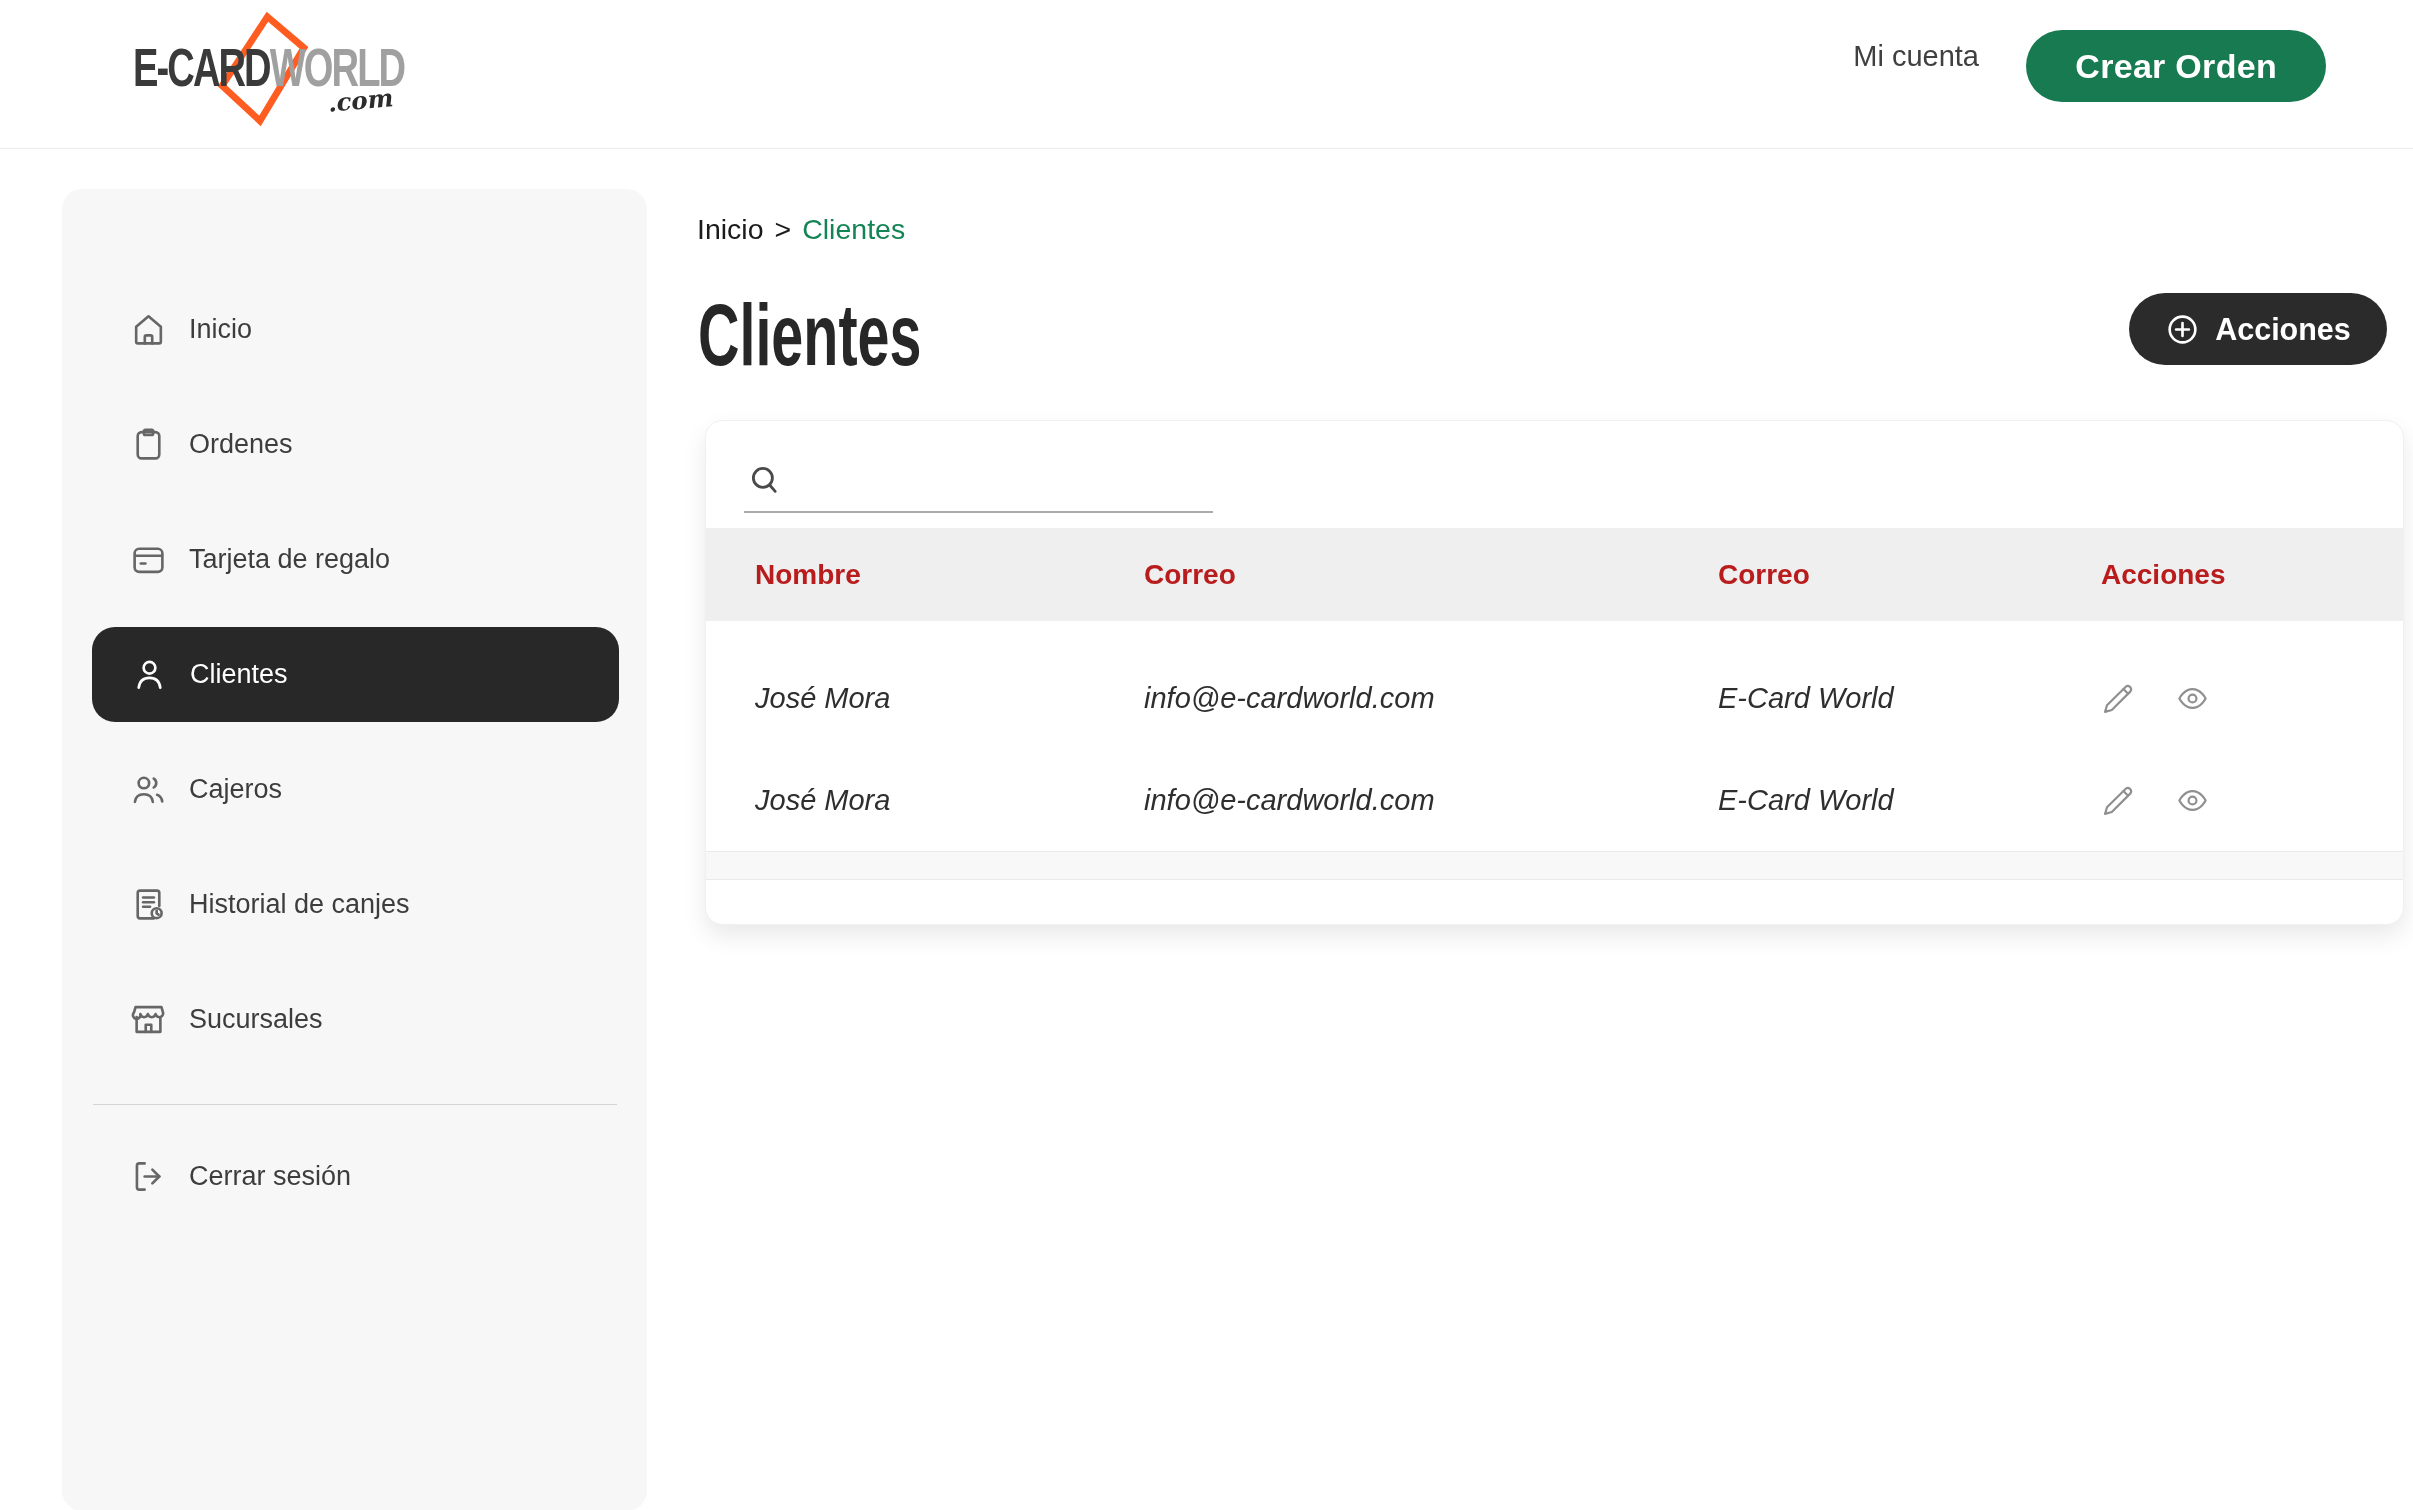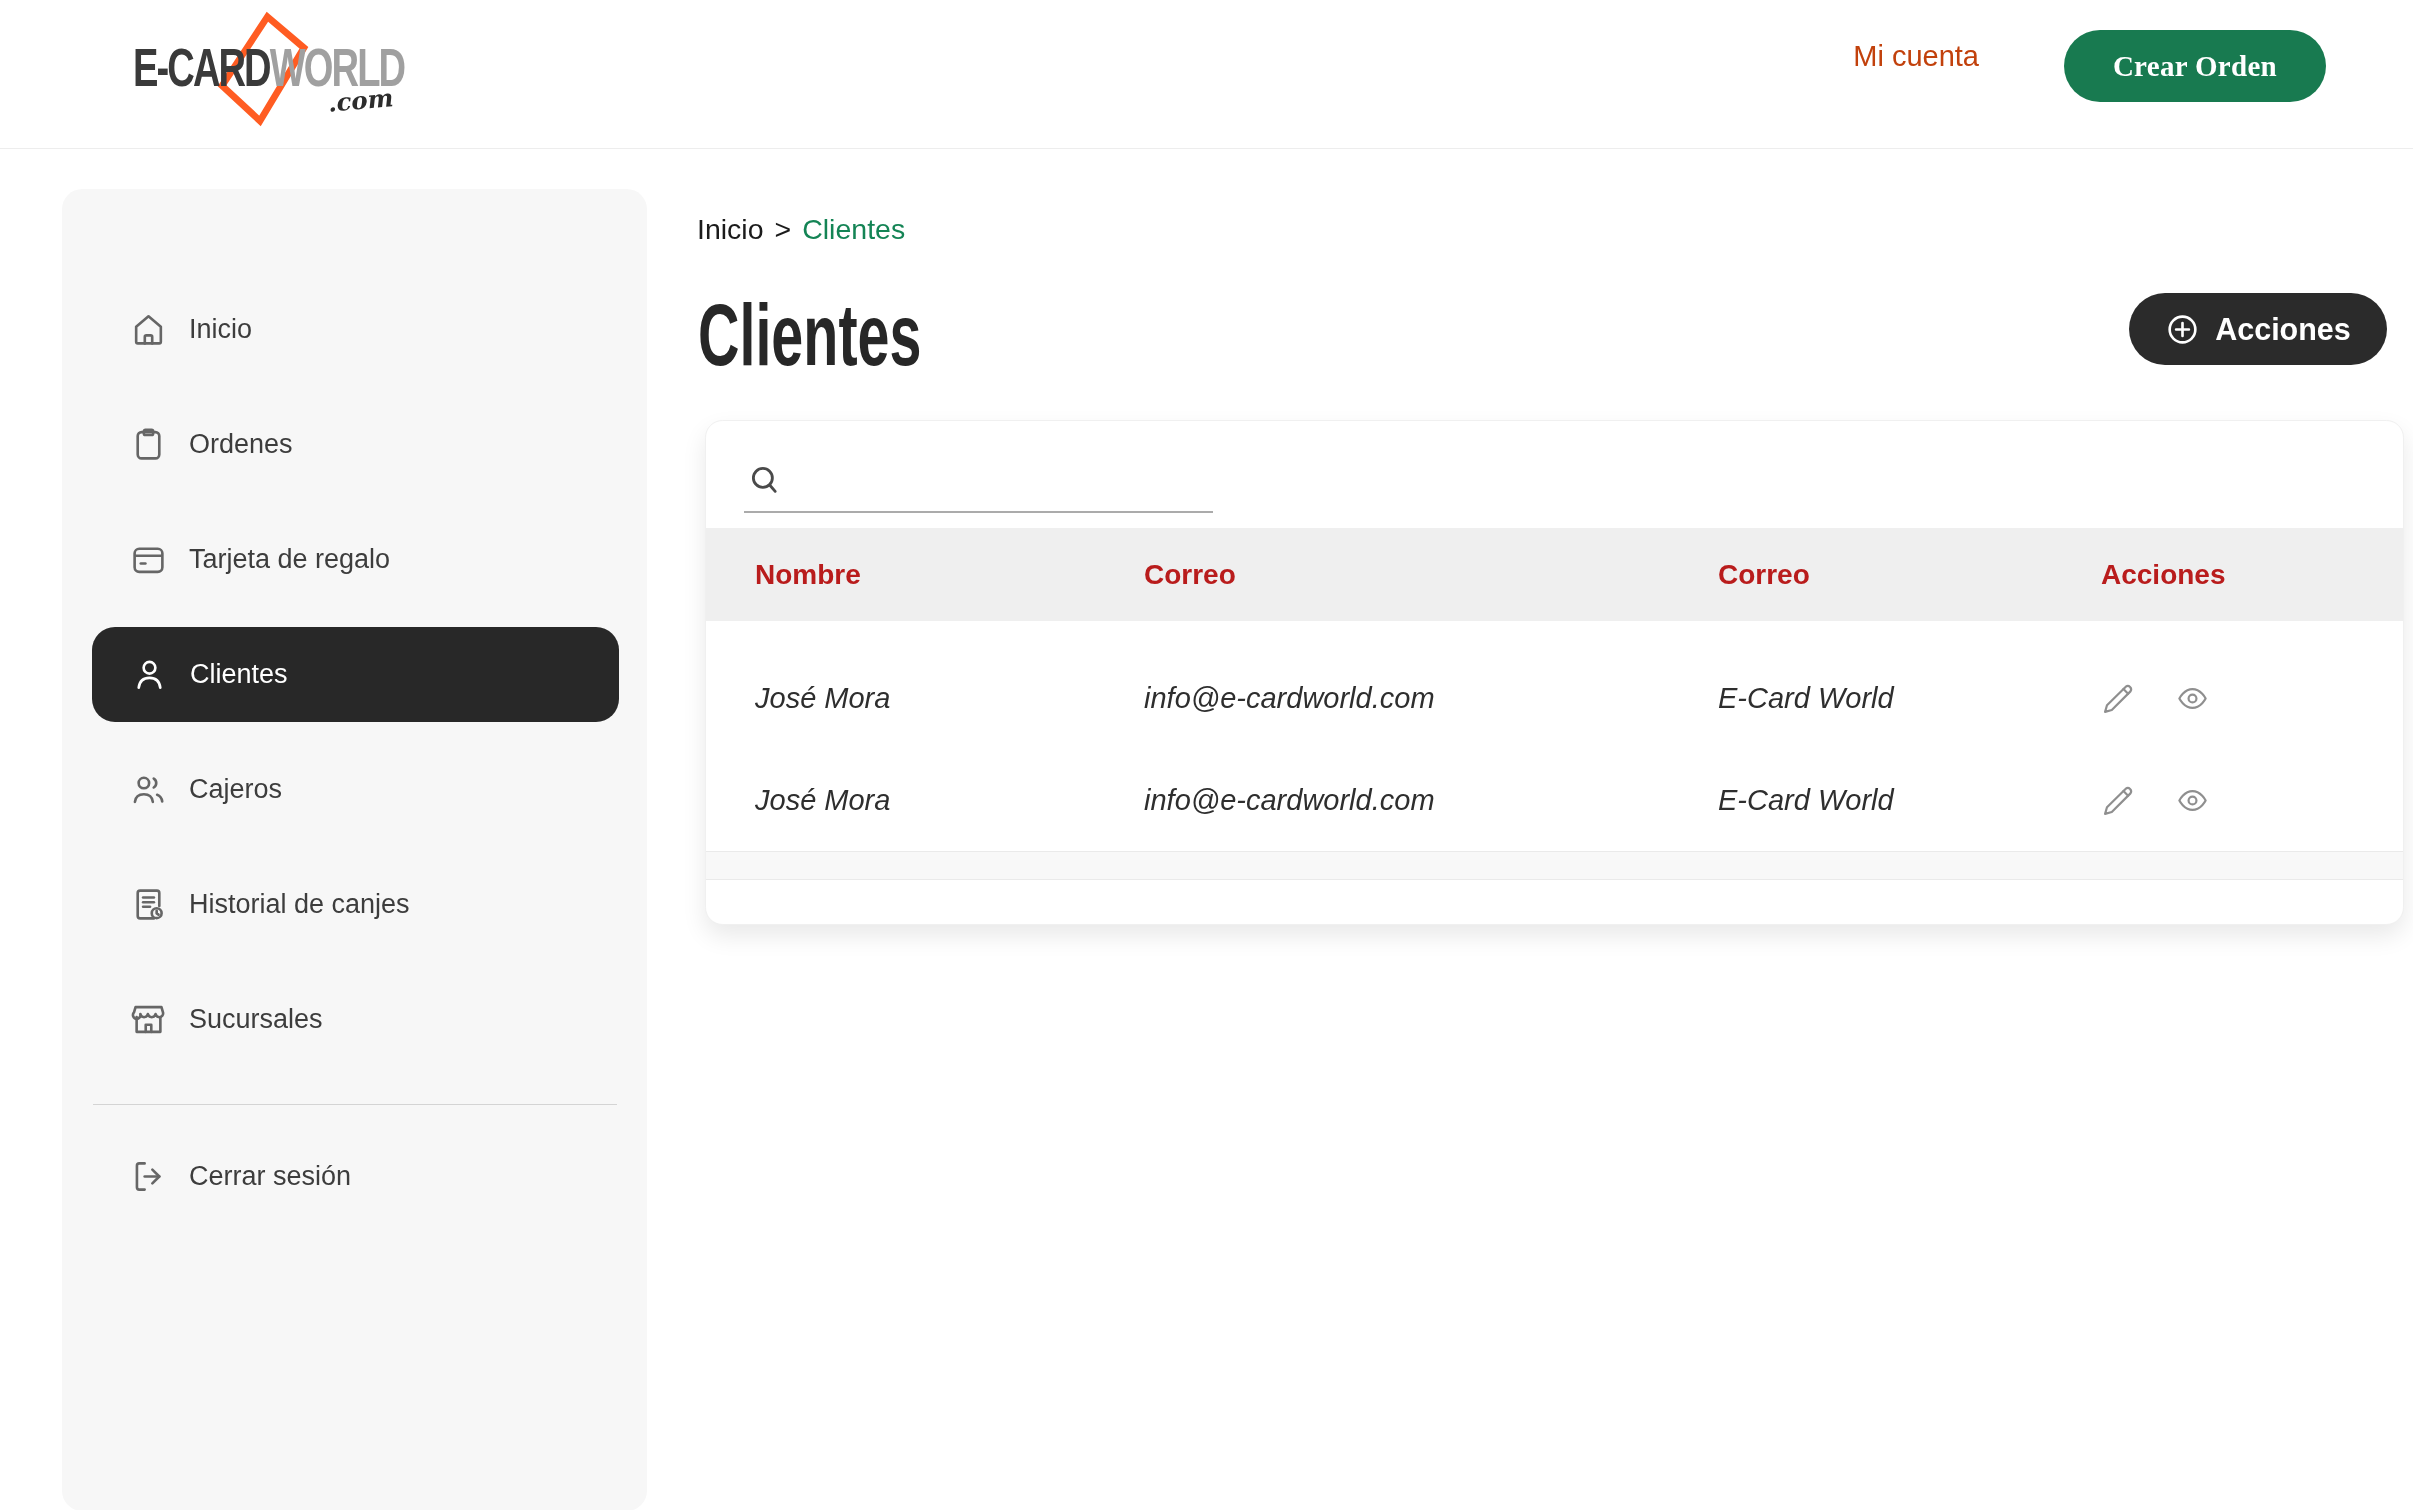--- a/index.html
+++ b/index.html
@@ -12,24 +12,24 @@
   .logo { position:absolute; left:133px; top:13.6px; width:258px; height:115px; cursor:pointer; }
   .logo svg.diamond { position:absolute; left:0; top:0; overflow:visible; }
   .logo .word { position:absolute; left:0; top:23px; font-size:53px; font-weight:700;
                 letter-spacing:-2.7px; transform:scaleX(.72); transform-origin:left top;
                 white-space:nowrap; }
   .logo .w1 { color:#3a3a3a; } .logo .w2 { color:#a0a0a0; }
   .logo .dotcom { position:absolute; left:195px; top:72px; font-family:"DejaVu Serif", serif;
                   font-style:italic; font-weight:700; font-size:24.4px; color:#2c2c2c;
                   transform:rotate(-5deg); }
   .mi-cuenta { position:absolute; right:434px; top:0; height:113px; display:flex;
-               align-items:center; font-size:29px; font-weight:500; color:#c2410c; cursor:pointer; }
+               align-items:center; font-size:29px; font-weight:500; color:#404040; cursor:pointer; }
   .btn-green { position:absolute; right:87px; top:30px; height:72px; padding:0 49px;
                border:none; border-radius:36px; background:#187a50; color:#ffffff;
-               font-family:Liberation Serif, serif; font-size:29px; font-weight:700;
+               font-family:Liberation Sans, sans-serif; font-size:34px; font-weight:700;
                display:flex; align-items:center; cursor:pointer; letter-spacing:0.3px; }
 
   
   .sidebar { position:absolute; left:62px; top:189px; width:585px; height:1322px;
              background:#f7f7f7; border-radius:20.3px; padding-top:83px; }
   .side-item { height:115px; display:flex; align-items:center; padding-left:68px;
                gap:22px; font-size:27px; color:#3d3d3d; cursor:pointer; }
   .side-item svg { width:37px; height:37px; color:#666666; flex:0 0 37px; }
   .side-item.active { height:95px; margin:10.2px 28.5px 10.2px 30px; padding-left:39px;
                       background:#282828; border-radius:23px; color:#ffffff; }

